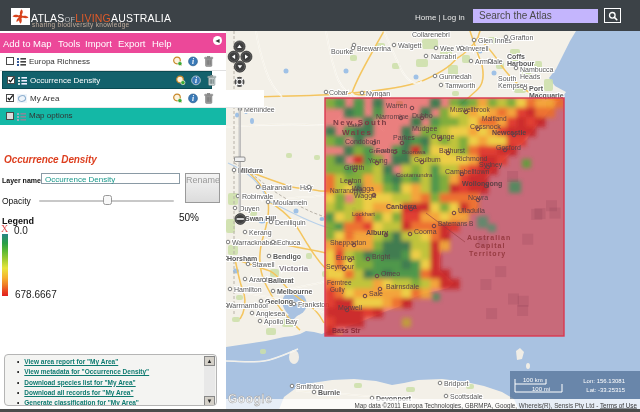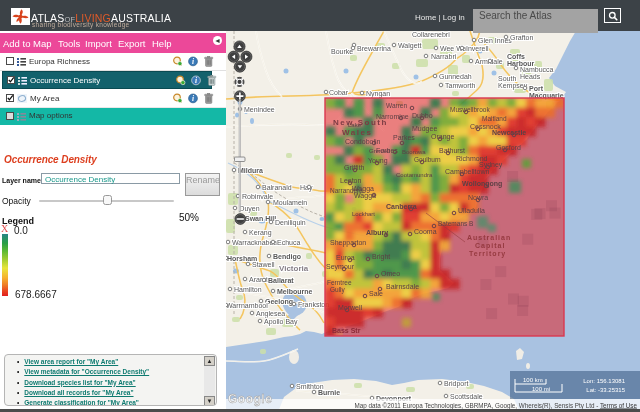--- a/index.html
+++ b/index.html
@@ -719,21 +719,21 @@
 <path d="M9.5,10 C6,7 3,7.5 1.5,10 C4,11.5 7,11 9.5,10 Z"></path>
 <path d="M9.5,10 C12,6.5 12.5,3.5 10.5,1.5 C8.5,4 8.5,7.5 9.5,10 Z"></path>
 <path d="M9.5,10 C13,8.5 16,9 17.5,11.5 C15,12.5 11.5,11.8 9.5,10 Z"></path>
 <path d="M9.5,10 C7.5,13 7.5,16 9.5,18.5 C11.5,16 11,12.5 9.5,10 Z"></path>
 <path d="M9.5,10 C6.5,11.5 5,14 5.5,16.5 C8,15.5 9.5,12.5 9.5,10 Z"></path>
       </g>
     </svg>
 <div style="position:absolute;left:31px;top:12px;font-size:10.5px;font-weight:normal;color:#fff;letter-spacing:0.2px">ATLAS<span style="font-size:7.5px;color:#b9bcbe">OF</span><span style="color:#e05b29">LIVING</span>AUSTRALIA</div>
 <div style="position:absolute;left:32px;top:20.5px;font-size:6.5px;color:#bfae9e;letter-spacing:0.3px">sharing biodiversity knowledge</div>
 <div style="position:absolute;left:415px;top:13px;font-size:8px;color:#e8e8e8">Home | Log in</div>
-<div style="position:absolute;left:473px;top:9px;width:125px;height:24px;background:#a3a3a3;font-size:10px;color:#4a4a4a;padding-left:6px;line-height:14px">Search the Atlas</div>
+<div style="position:absolute;left:473px;top:9px;width:125px;height:14px;background:#c4b5fd;font-size:10px;color:#4a4a4a;padding-left:6px;line-height:14px">Search the Atlas</div>
 <div style="position:absolute;left:604px;top:8px;width:17px;height:15px;background:#3c4247;border:1px solid #fff">
 <svg width="17" height="15" viewBox="0 0 17 15">
         <circle cx="7.3" cy="6.3" r="2.8" fill="none" stroke="#fff" stroke-width="1.3"></circle>
         <path d="M9.4,8.4 L11.8,10.8" stroke="#fff" stroke-width="1.6" stroke-linecap="round"></path>
       </svg></div>
 </div>
 <div style="position:absolute;left:0;top:31px;width:226px;height:381px;background:#fff"></div>
 <div style="position:absolute;left:0px;top:33px;width:226px;height:20px;background:#ec4899">
 <div style="position:absolute;left:3px;top:5px;font-size:9.5px;color:#fff">Add to Map</div>
     <div style="position:absolute;left:58px;top:5px;font-size:9.5px;color:#fff">Tools</div>
@@ -794,21 +794,21 @@
 <g fill="#cfd8d8" stroke="#6a7a7a" stroke-width="0.5">
         <rect x="33.5" y="2.6" width="6.4" height="7.8" rx="1"></rect>
         <rect x="32.6" y="1.2" width="8.2" height="1.5" rx="0.5"></rect>
         <rect x="35.6" y="0.3" width="2.2" height="1.2"></rect>
       </g>
 <g stroke="#5a6a6a" stroke-width="0.8">
         <path d="M35.2,4.2 v4.6 M36.7,4.2 v4.6 M38.2,4.2 v4.6"></path>
       </g>
 </svg>
   </div>
-<div style="position:absolute;left:0;top:90px;width:226px;height:18px;background:#fff;border-bottom:1px solid #e8e8e8">
+<div style="position:absolute;left:0;top:90px;width:264px;height:18px;background:#fff;border-bottom:1px solid #e8e8e8">
     <svg width="9" height="9" viewBox="0 0 9 9" style="position:absolute;left:6px;top:4px">
       <rect x="0.5" y="0.5" width="7" height="7" fill="#fff" stroke="#4a4a4a" stroke-width="1"></rect>
       <path d="M1.8,3.8 L3.4,5.8 L6.8,1.4" fill="none" stroke="#111" stroke-width="1.3"></path>
     </svg>
     <svg width="10" height="9" viewBox="0 0 10 9" style="position:absolute;left:17px;top:4px">
       <rect width="10" height="9" fill="#eef4fa"></rect>
       <ellipse cx="5" cy="4.5" rx="3.6" ry="2.8" fill="none" stroke="#8fb0d0" stroke-width="1.1" transform="rotate(-15 5 4.5)"></ellipse>
     </svg>
     <div style="position:absolute;left:30px;top:4px;font-size:8px;color:#333">My Area</div>
     <svg width="42" height="11" viewBox="0 0 42 11" style="position:absolute;left:172px;top:3px">
@@ -837,21 +837,21 @@
       <rect x="0" y="4" width="2" height="2" fill="#9ab"></rect>
       <rect x="3.4" y="4" width="5.6" height="1.6" fill="#889"></rect>
       <rect x="0" y="7" width="2" height="2" fill="#9ab"></rect>
       <rect x="3.4" y="7" width="5.6" height="1.6" fill="#889"></rect>
     </svg>
     <div style="position:absolute;left:29px;top:3px;font-size:8px;color:#333">Map options</div>
   </div>
 <div style="position:absolute;left:4px;top:154px;font-size:10px;font-weight:bold;font-style:italic;color:#dd3f1f;letter-spacing:-0.1px;font-family:Liberation Sans,sans-serif">Occurrence Density</div>
 <div style="position:absolute;left:2px;top:177px;font-size:7px;font-weight:bold;color:#111">Layer name</div>
 <div style="position:absolute;left:41px;top:173px;width:139px;height:11px;background:#fff;border:1px solid #8a9aa5;font-size:8px;color:#18978a;padding-left:3px;line-height:11px">Occurrence Density</div>
-<div style="position:absolute;left:185px;top:173px;width:35px;height:23px;background:linear-gradient(#f4f4f4,#dcdcdc);border:1px solid #9a9a9a;font-size:9px;color:#9a9a9a;text-align:center;line-height:13px">Rename</div>
+<div style="position:absolute;left:185px;top:173px;width:35px;height:30px;background:linear-gradient(#f4f4f4,#dcdcdc);border:1px solid #9a9a9a;font-size:9px;color:#9a9a9a;text-align:center;line-height:13px">Rename</div>
 <div style="position:absolute;left:2px;top:196px;font-size:8.5px;font-weight:normal;color:#111">Opacity</div>
 <div style="position:absolute;left:39px;top:199.5px;width:135px;height:2.5px;background:#c8c8c8;border-radius:2px"></div>
 <div style="position:absolute;left:103px;top:195px;width:9px;height:10px;background:#f8f8f8;border:1px solid #999;border-radius:2.5px"></div>
 <div style="position:absolute;left:179px;top:212px;font-size:10px;color:#111">50%</div>
 <div style="position:absolute;left:2px;top:216px;font-size:9px;font-weight:bold;color:#111">Legend</div>
 <div style="position:absolute;left:1px;top:223px;font-size:10px;color:#e05050;font-family:Liberation Serif,serif">X</div>
 <div style="position:absolute;left:14px;top:225px;font-size:10px;color:#222">0.0</div>
 <div style="position:absolute;left:2px;top:234px;width:5.5px;height:62px;background:linear-gradient(#2a8585,#2a9e45 15%,#5fba33 28%,#9ccb31 40%,#e8e53c 55%,#f6b32e 70%,#ef7d26 82%,#e8391f 94%,#e02020)"></div>
 <div style="position:absolute;left:15px;top:289px;font-size:10px;color:#222">678.6667</div>
 <div style="position:absolute;left:4px;top:354px;width:213px;height:52px;background:#f4f4f2;border:1px solid #b5b5b5;border-radius:4px;overflow:hidden">

